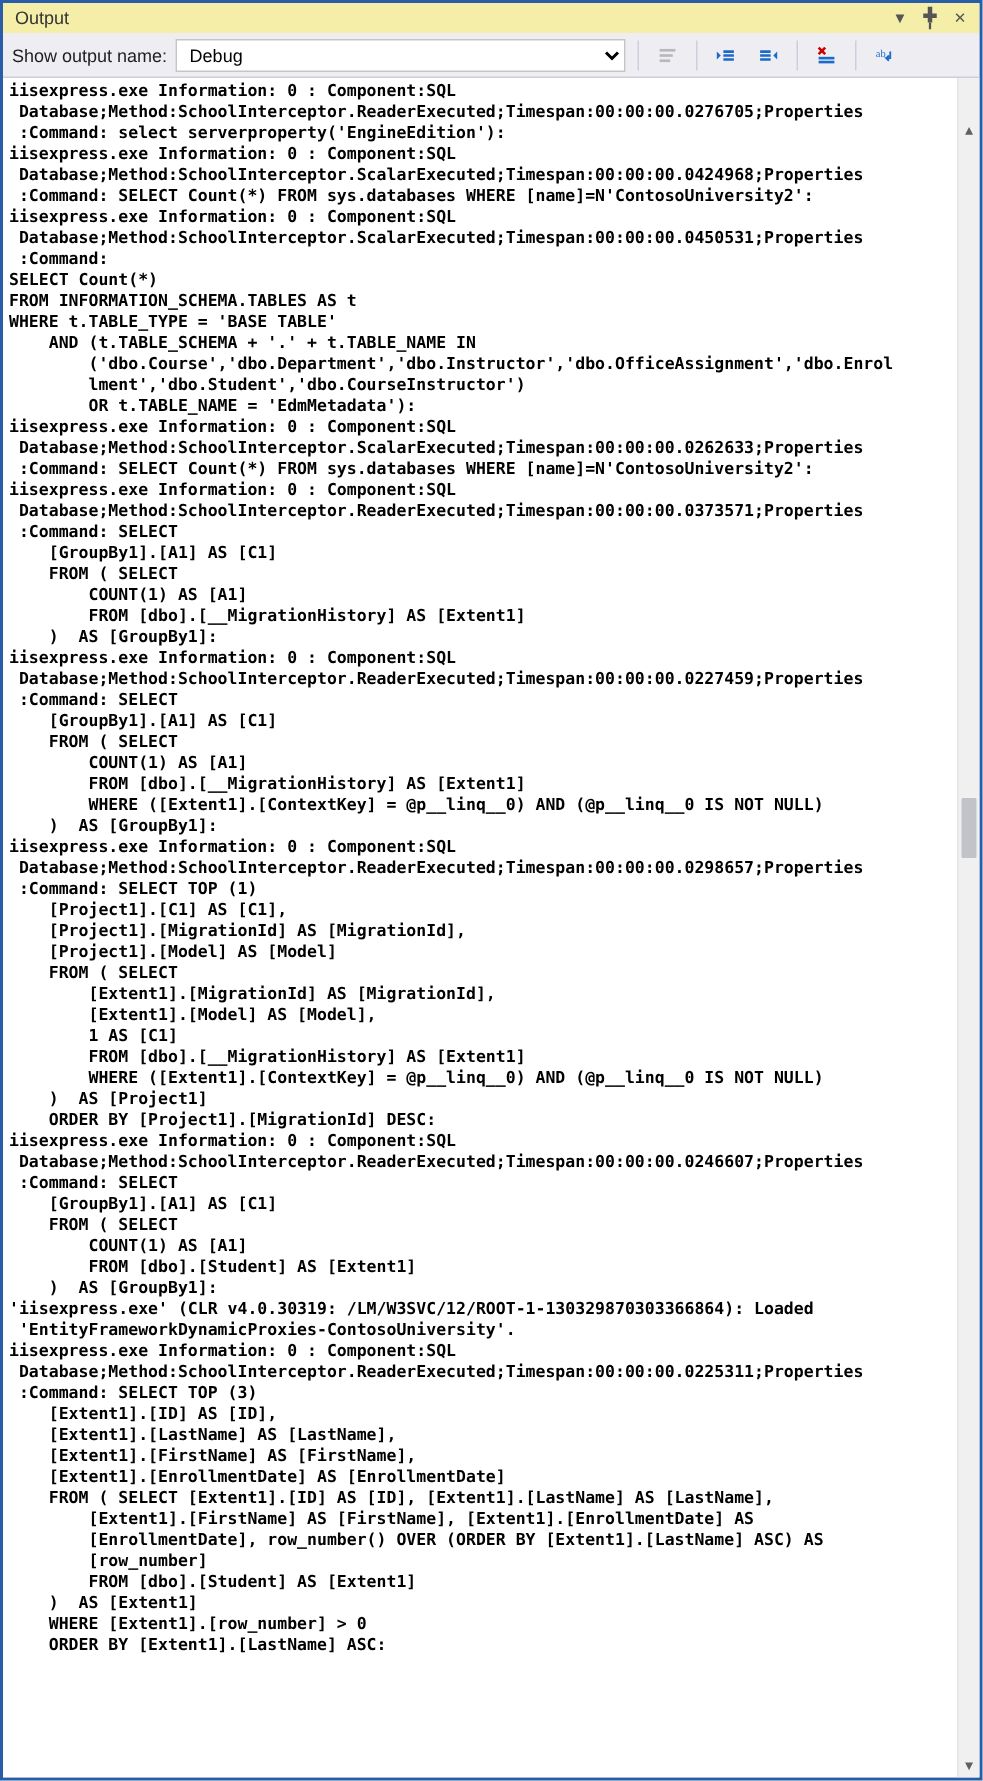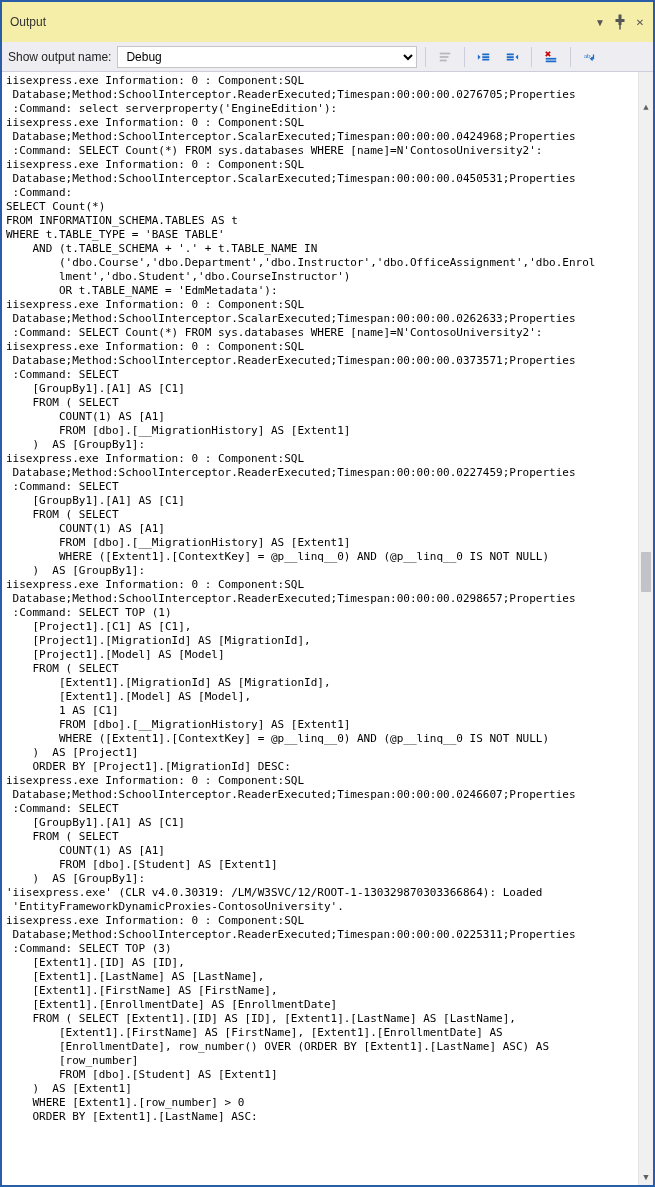--- a/index.html
+++ b/index.html
@@ -9,21 +9,21 @@
     height: 1187px;
     font-family: Consolas, "Courier New", monospace;
     font-size: 11px;
     background: #eeeef2;
     border: 2px solid #2a5da8;
     display: flex;
     flex-direction: column;
   }
   .titlebar {
     background: #f5eea8;
-    height: 40px;
+    height: 20px;
     display: flex;
     align-items: center;
     justify-content: space-between;
     padding: 0 4px 0 8px;
     font-family: "Segoe UI", Tahoma, sans-serif;
     font-size: 12px;
     color: #333;
     gap: 39px;
   }
   .titlebar .controls { display: flex; gap: 2px; }
@@ -63,20 +63,21 @@
     flex: 1;
     background: #fff;
     color: #000;
     font-family: Consolas, "Courier New", monospace;
     font-size: 11px;
     line-height: 14px;
     padding: 2px 4px 2px 4px;
     white-space: pre;
     overflow: hidden;
     position: relative;
+    font-weight: bold;
   }
   .scrollbar-v {
     position:absolute; right:0; top:0; bottom:0; width:15px; background:#f0f0f0; border-left:1px solid #e4e4e4;
   }
   .scroll-arrow { height:15px; display:flex; align-items:center; justify-content:center; color:#606060; font-size:9px;}
   .scroll-thumb { position:absolute; left:2px; right:2px; top:480px; height:40px; background:#c2c3c9; border-radius:1px;}
 </style>
 </head>
 <body>
 

